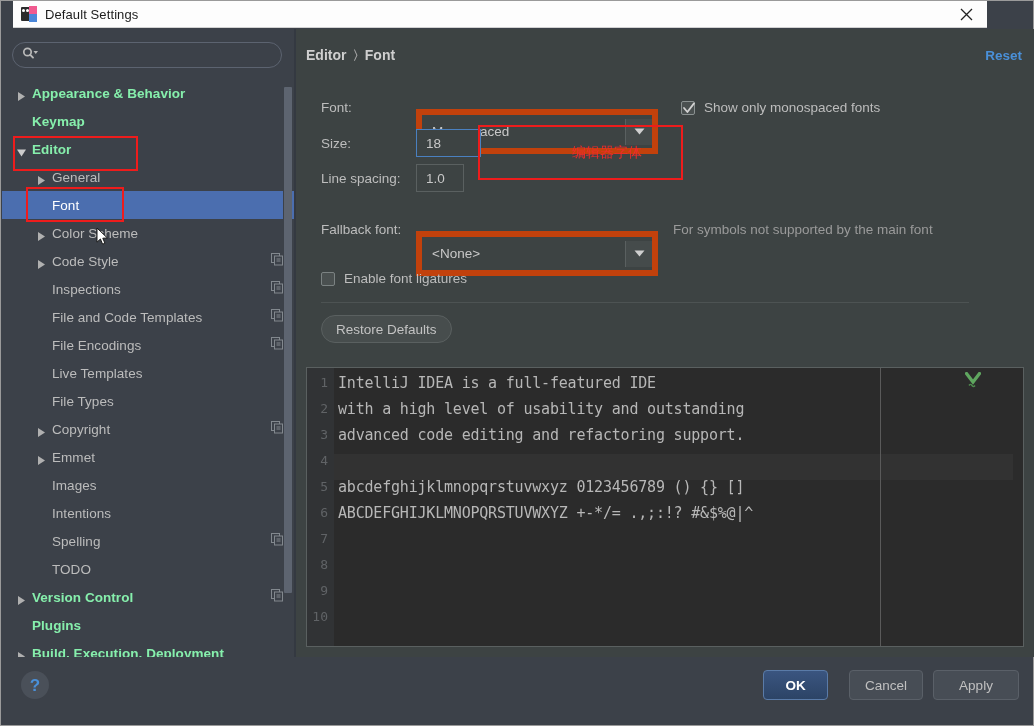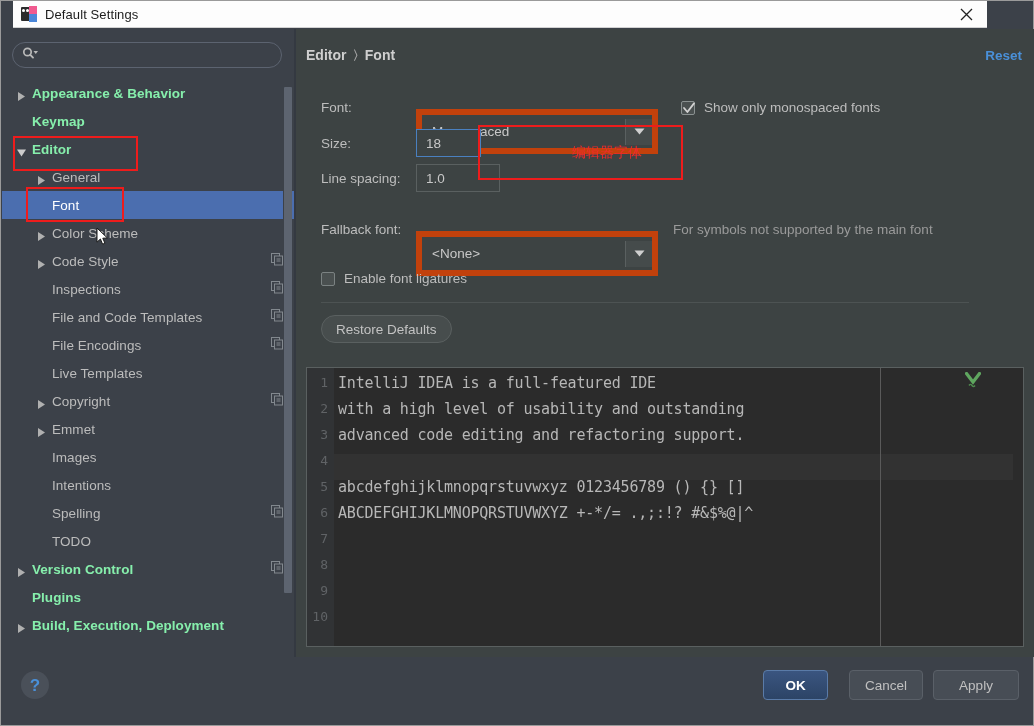--- a/index.html
+++ b/index.html
@@ -364,20 +364,24 @@
               <rect x="0.5" y="0.5" width="8" height="9" fill="none" stroke="#9aa0a6"></rect>
               <rect x="3.5" y="3" width="8" height="9" fill="#3c4149" stroke="#9aa0a6"></rect>
               <path d="M5.5 6 H9.5 M5.5 8 H9.5" stroke="#9aa0a6" stroke-width="1"></path>
             </svg></span>
         </div>
         <div class="row lv1">
           <span class="arrow spacer"></span>
           <span class="label">Live Templates</span>
         </div>
         <div class="row lv1">
+          <span class="arrow spacer"></span>
+          <span class="label">File Types</span>
+        </div>
+        <div class="row lv1">
           <span class="arrow"><svg width="11" height="11" viewBox="0 0 11 11">
               <path d="M2 1 L9 5.5 L2 10 Z" fill="#b0b0b0"></path>
             </svg></span>
           <span class="label">Copyright</span>
           <span class="copy-icon"><svg width="13" height="13" viewBox="0 0 13 13">
               <rect x="0.5" y="0.5" width="8" height="9" fill="none" stroke="#9aa0a6"></rect>
               <rect x="3.5" y="3" width="8" height="9" fill="#3c4149" stroke="#9aa0a6"></rect>
               <path d="M5.5 6 H9.5 M5.5 8 H9.5" stroke="#9aa0a6" stroke-width="1"></path>
             </svg></span>
         </div>
@@ -464,21 +468,21 @@
       </span>
       <span class="ctext">Show only monospaced fonts</span>
     </div>
 
     <div class="form-label" style="left:25px;top:107px;">Size:</div>
     <div class="tfield focused" style="left:120px;top:100px;width:65px;">
       <div class="val">18</div>
     </div>
 
     <div class="form-label" style="left:25px;top:142px;">Line spacing:</div>
-    <div class="tfield" style="left:120px;top:135px;width:84px;">
+    <div class="tfield" style="left:120px;top:135px;width:48px;">
       <div class="val">1.0</div>
     </div>
 
     <div class="form-label" style="left:25px;top:193px;">Fallback font:</div>
     <div class="combo" style="left:120px;top:186px;width:242px;">
       <div class="val">&lt;None&gt;</div>
       <div class="arrowbox">
         <svg width="11" height="7" viewBox="0 0 11 7">
             <path d="M0.5 0.5 L10.5 0.5 L5.5 6.5 Z" fill="#cfcfcf"></path>
           </svg>

